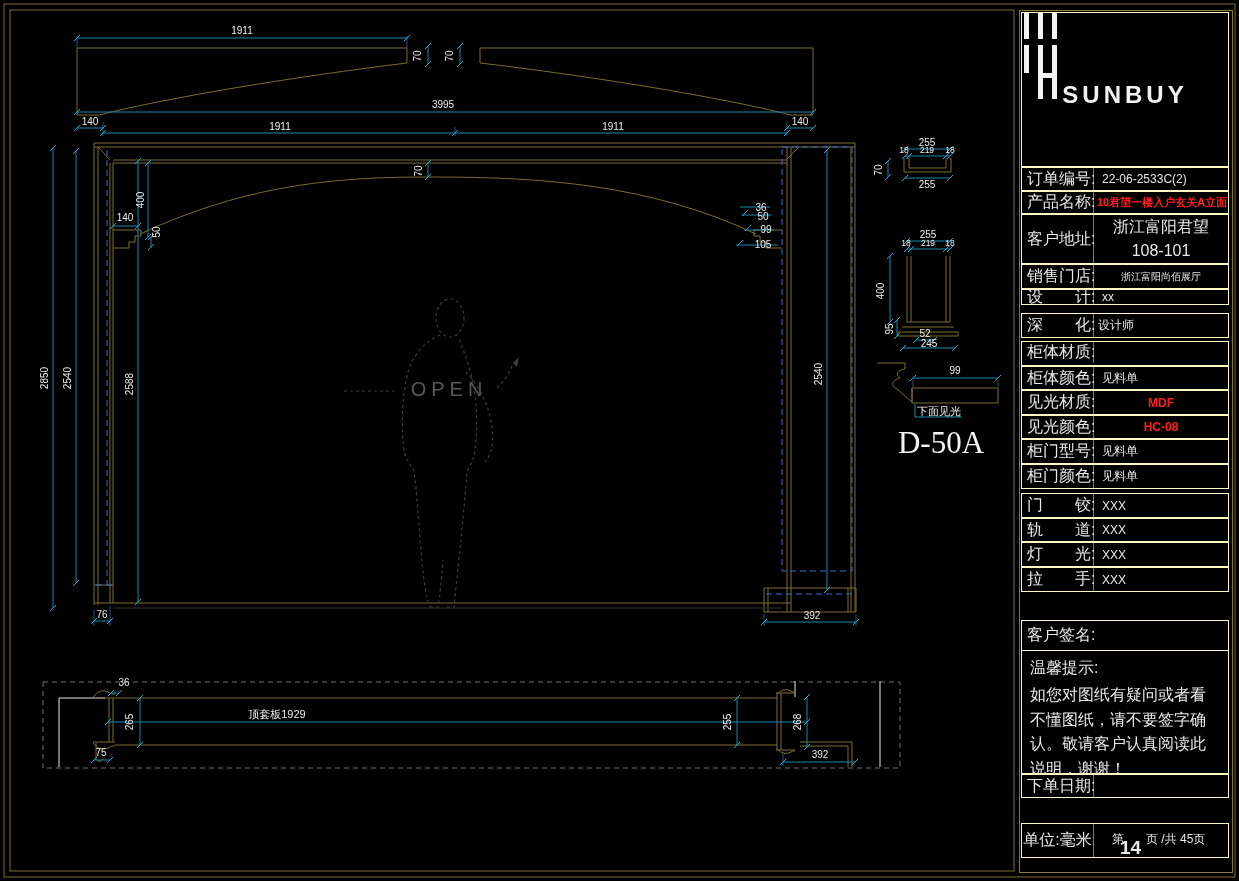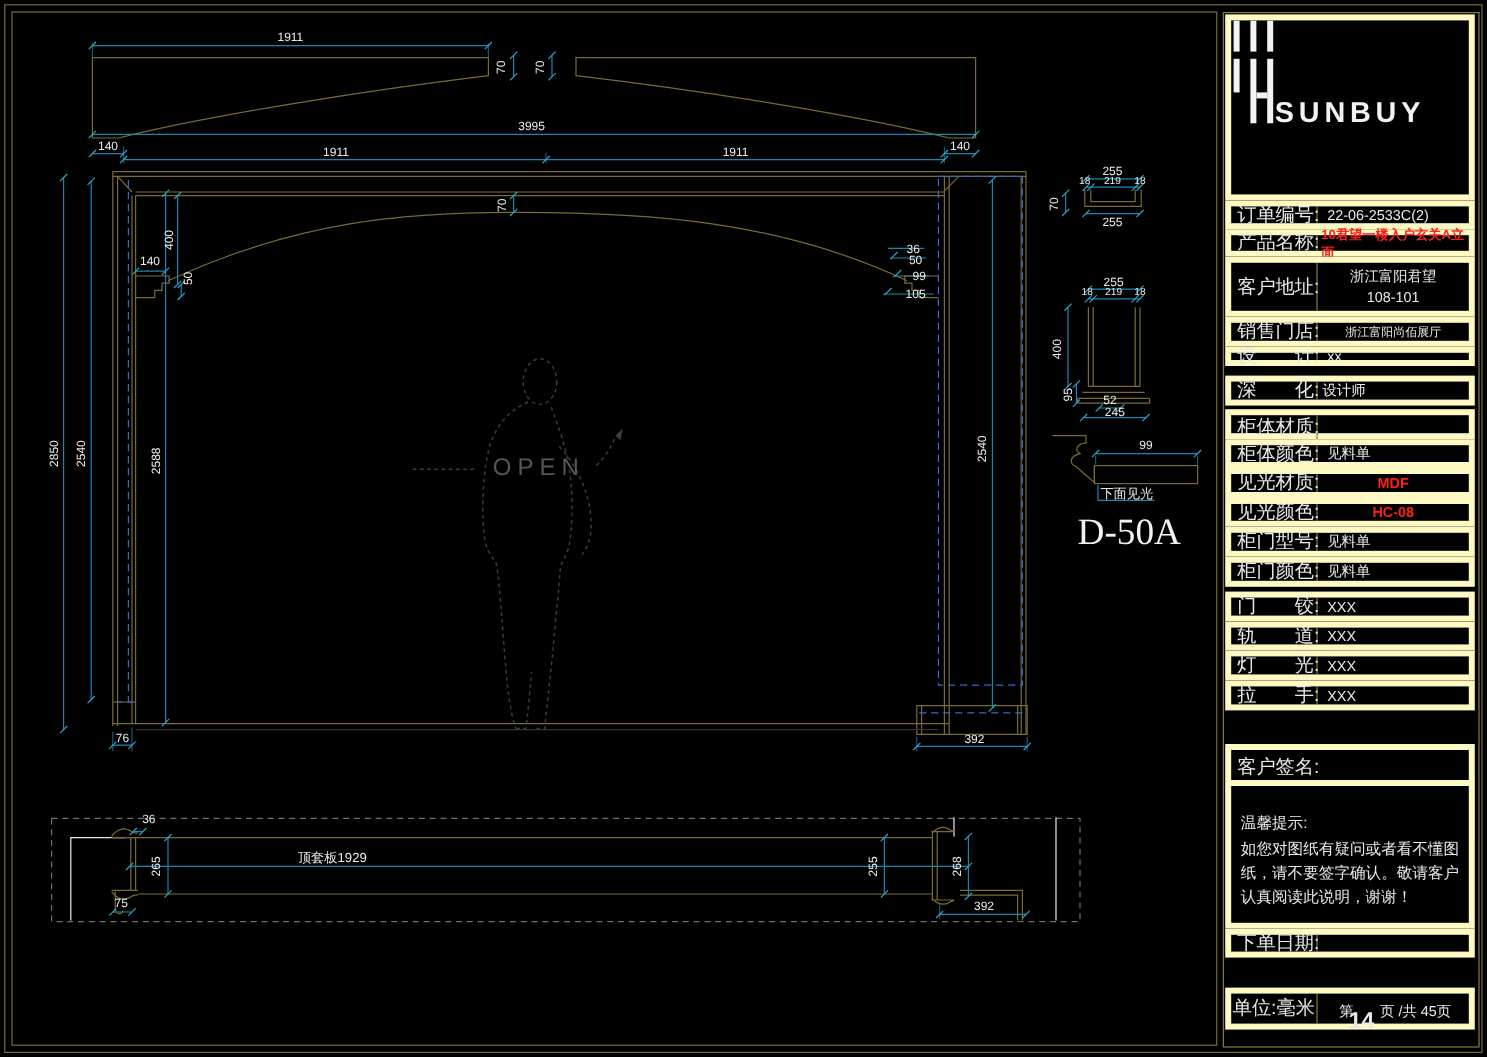--- a/index.html
+++ b/index.html
@@ -17,32 +17,32 @@
   .gnd{stroke:#333;fill:none;stroke-width:1;}
   text{fill:#ececec;font-family:"Liberation Sans",sans-serif;}
   .dt{font-size:10px;text-anchor:middle;}
   .ds{font-size:8.5px;text-anchor:middle;}
   .dc{font-size:11px;text-anchor:middle;}
   .open{font-size:20px;letter-spacing:5px;fill:#575757;text-anchor:middle;}
   .code{font-size:31px;font-family:"Liberation Serif",serif;text-anchor:middle;fill:#f2f2f2;}
   
   .tb-frame{position:absolute;left:1019px;top:10px;width:212px;height:861px;
             border:1px solid #8a7a3a;}
-  .tb-row{position:absolute;left:1021px;width:208px;border:5px solid #fef9c3;
+  .tb-row{position:absolute;left:1021px;width:208px;border:1px solid #fef9c3;
           display:flex;box-sizing:border-box;background:#000;}
   .tb-label{width:72px;border-right:1px solid #8a7a3a;display:flex;align-items:center;
             padding-left:5px;font-size:16px;color:#e8e8e8;white-space:pre;box-sizing:border-box;flex-shrink:0;}
   .tb-value{flex:1;display:flex;align-items:center;padding-left:8px;font-size:12px;
             color:#e8e8e8;white-space:pre-line;box-sizing:border-box;}
   .center{justify-content:center;padding-left:0;text-align:center;}
   .red{color:var(--red,#ff1e1e);font-weight:bold;}
   .logo-cell{flex-direction:column;justify-content:center;align-items:center;display:flex;}
   .logo-text{color:#f2f2f2;font-size:24px;font-weight:bold;letter-spacing:4px;margin-top:10px;}
   .sig-row .tb-label{border-right:none;align-items:flex-start;padding-top:4px;width:100%;}
-  .notice-row{display:block;padding:21px 8px;font-size:13px;line-height:1.55;color:#e8e8e8;}
+  .notice-row{display:block;padding:5px 8px;font-size:16px;line-height:1.55;color:#e8e8e8;}
   .notice-title{margin-bottom:2px;}
   .footer-right{flex:1;position:relative;font-size:12px;color:#e8e8e8;}
   .pg-prefix{position:absolute;left:18px;top:7px;}
   .pg-suffix{position:absolute;left:52px;top:7px;}
   .pg-num{position:absolute;left:26px;top:13px;font-size:19px;font-weight:bold;}
 </style>
 </head>
 <body>
 
 <div id="sheet">
@@ -185,21 +185,21 @@
 <div class="tb-row" style="top:167px;height:24px;">
   <div class="tb-label">订单编号:</div>
   <div class="tb-value">22-06-2533C(2)</div>
 </div>
 <div class="tb-row" style="top:191px;height:23px;">
   <div class="tb-label">产品名称:</div>
   <div class="tb-value red" style="font-size:11px;padding-left:3px;">10君望一楼入户玄关A立面</div>
 </div>
 <div class="tb-row" style="top:214px;height:50px;">
   <div class="tb-label">客户地址:</div>
-  <div class="tb-value center" style="font-size:12px;line-height:1.5;">浙江富阳君望
+  <div class="tb-value center" style="font-size:16px;line-height:1.5;">浙江富阳君望
 108-101</div>
 </div>
 <div class="tb-row" style="top:264px;height:25px;">
   <div class="tb-label">销售门店:</div>
   <div class="tb-value center" style="font-size:10px;">浙江富阳尚佰展厅</div>
 </div>
 <div class="tb-row" style="top:289px;height:16px;text-align:center;">
   <div class="tb-label">设　　计:</div>
   <div class="tb-value">xx</div>
 </div>

